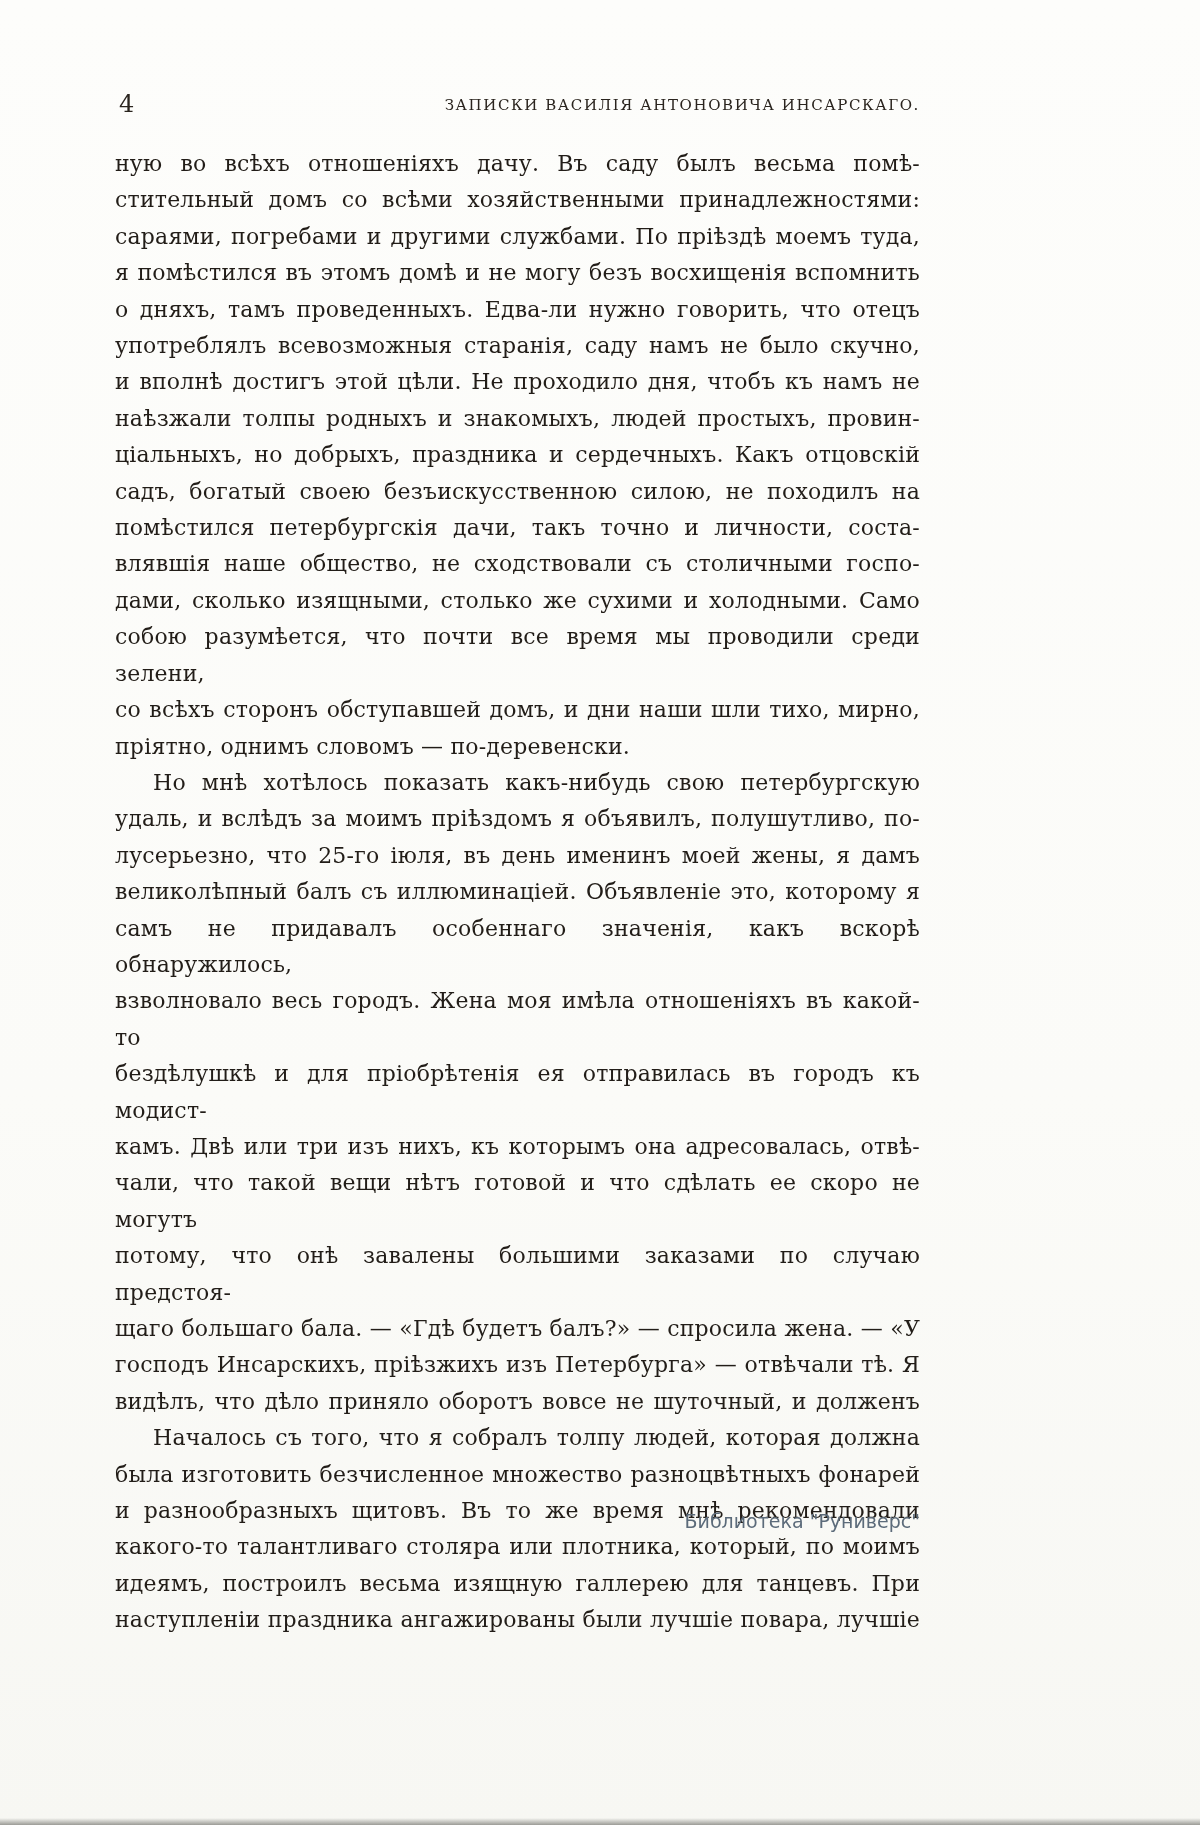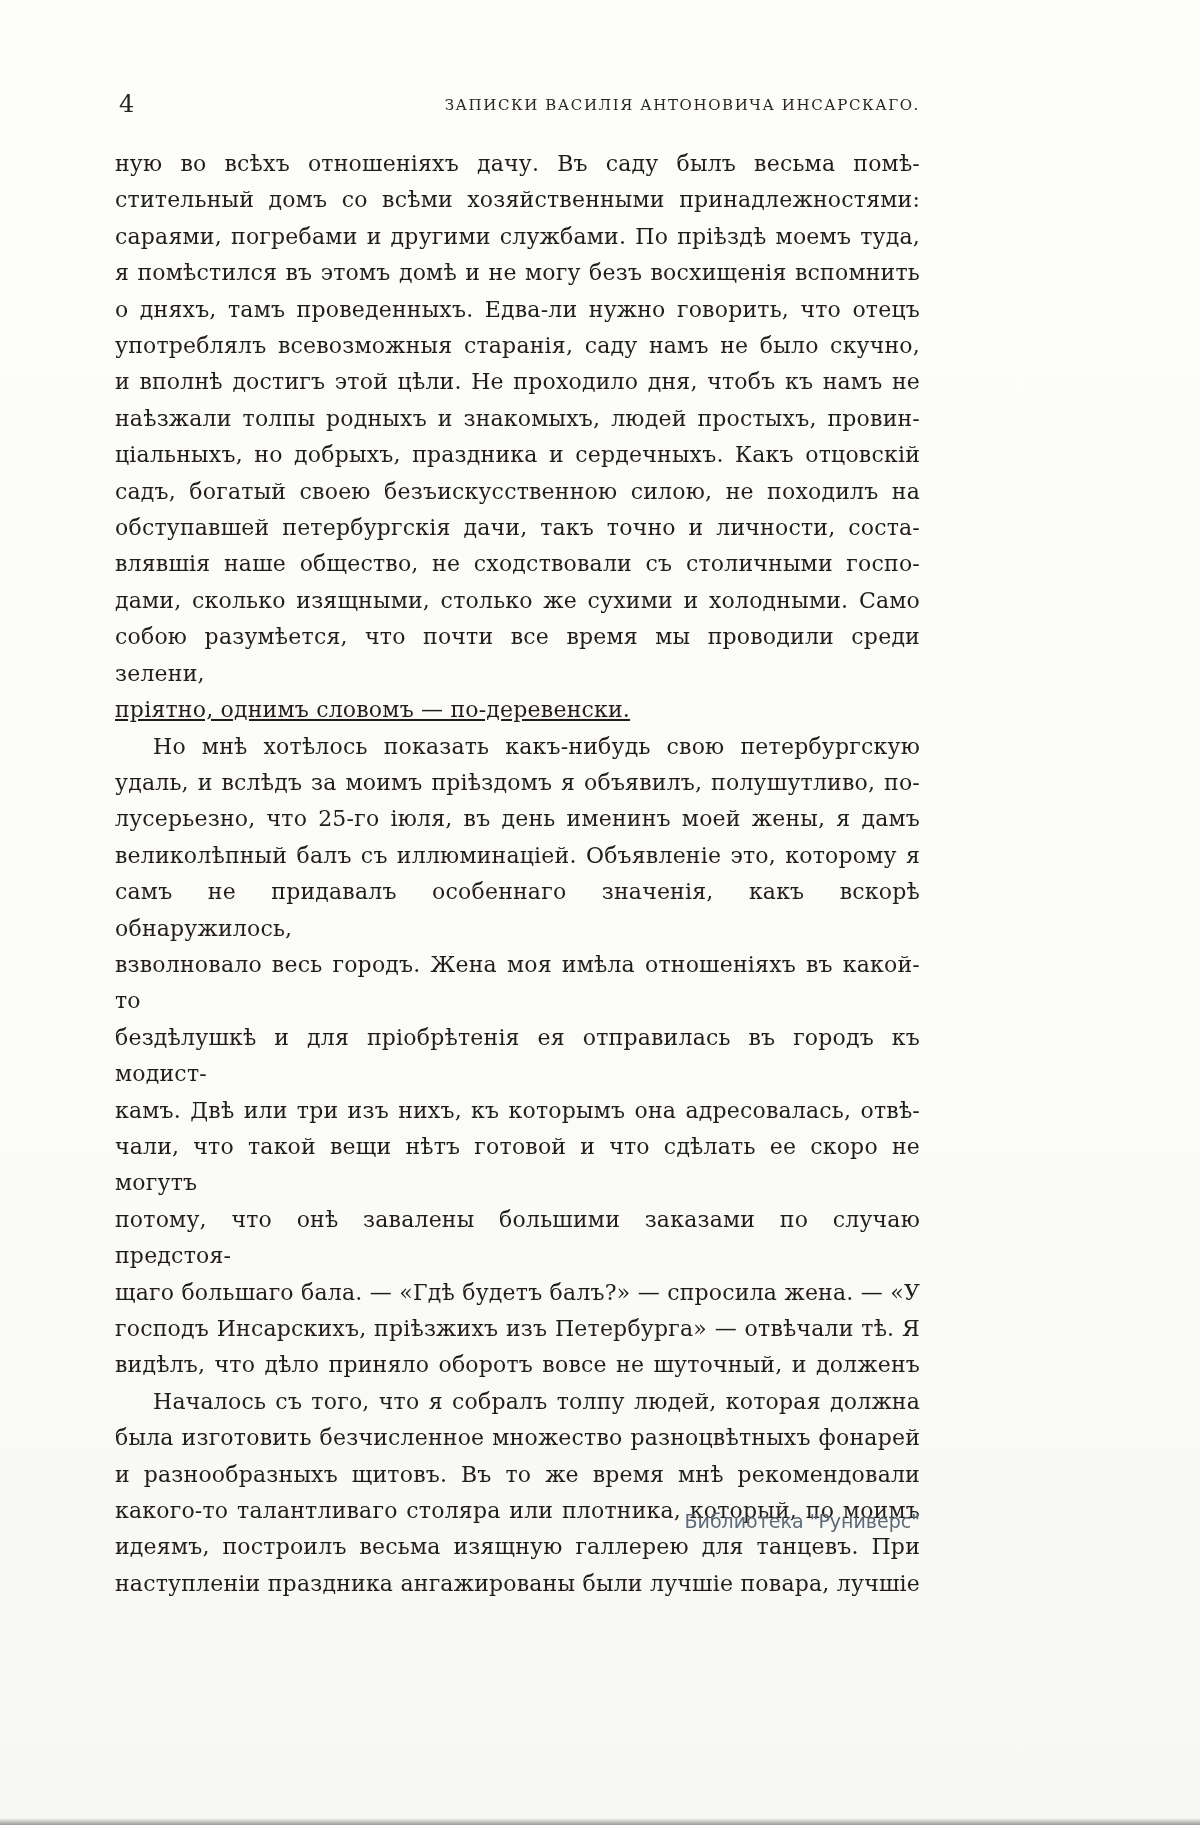--- a/index.html
+++ b/index.html
@@ -55,21 +55,20 @@
     font-size: 22px;
     line-height: 36.4px;
     text-align: justify;
     text-align-last: justify;
     letter-spacing: 0.2px;
     white-space: normal;
   }
   .line.last {
     text-align: left;
     text-align-last: left;
-    text-decoration: underline;
   }
   .line.indent {
     text-indent: 38px;
   }
   .watermark {
     position: absolute;
     top: 1510px;
     right: 280px;
     font-family: "DejaVu Sans", "Liberation Sans", sans-serif;
     font-size: 19px;
@@ -101,24 +100,25 @@
         <div class="line">ную во всѣхъ отношеніяхъ дачу. Въ саду былъ весьма помѣ-</div>
         <div class="line">стительный домъ со всѣми хозяйственными принадлежностями:</div>
         <div class="line">сараями, погребами и другими службами. По пріѣздѣ моемъ туда,</div>
         <div class="line">я помѣстился въ этомъ домѣ и не могу безъ восхищенія вспомнить</div>
         <div class="line">о дняхъ, тамъ проведенныхъ. Едва-ли нужно говорить, что отецъ</div>
         <div class="line">употреблялъ всевозможныя старанія, саду намъ не было скучно,</div>
         <div class="line">и вполнѣ достигъ этой цѣли. Не проходило дня, чтобъ къ намъ не</div>
         <div class="line">наѣзжали толпы родныхъ и знакомыхъ, людей простыхъ, провин-</div>
         <div class="line">ціальныхъ, но добрыхъ, праздника и сердечныхъ. Какъ отцовскій</div>
         <div class="line">садъ, богатый своею безъискусственною силою, не походилъ на</div>
-        <div class="line">обступавшей петербургскія дачи, такъ точно и личности, соста-</div>
+        <div class="line">помѣстился петербургскія дачи, такъ точно и личности, соста-</div>
         <div class="line">влявшія наше общество, не сходствовали съ столичными госпо-</div>
         <div class="line">дами, сколько изящными, столько же сухими и холодными. Само</div>
         <div class="line">собою разумѣется, что почти все время мы проводили среди зелени,</div>
+        <div class="line">со всѣхъ сторонъ обступавшей домъ, и дни наши шли тихо, мирно,</div>
         <div class="line last">пріятно, однимъ словомъ — по-деревенски.</div>
       </div>
       <div class="paragraph">
         <div class="line indent">Но мнѣ хотѣлось показать какъ-нибудь свою петербургскую</div>
         <div class="line">удаль, и вслѣдъ за моимъ пріѣздомъ я объявилъ, полушутливо, по-</div>
         <div class="line">лусерьезно, что 25-го іюля, въ день именинъ моей жены, я дамъ</div>
         <div class="line">великолѣпный балъ съ иллюминаціей. Объявленіе это, которому я</div>
         <div class="line">самъ не придавалъ особеннаго значенія, какъ вскорѣ обнаружилось,</div>
         <div class="line">взволновало весь городъ. Жена моя имѣла отношеніяхъ въ какой-то</div>
         <div class="line">бездѣлушкѣ и для пріобрѣтенія ея отправилась въ городъ къ модист-</div>

